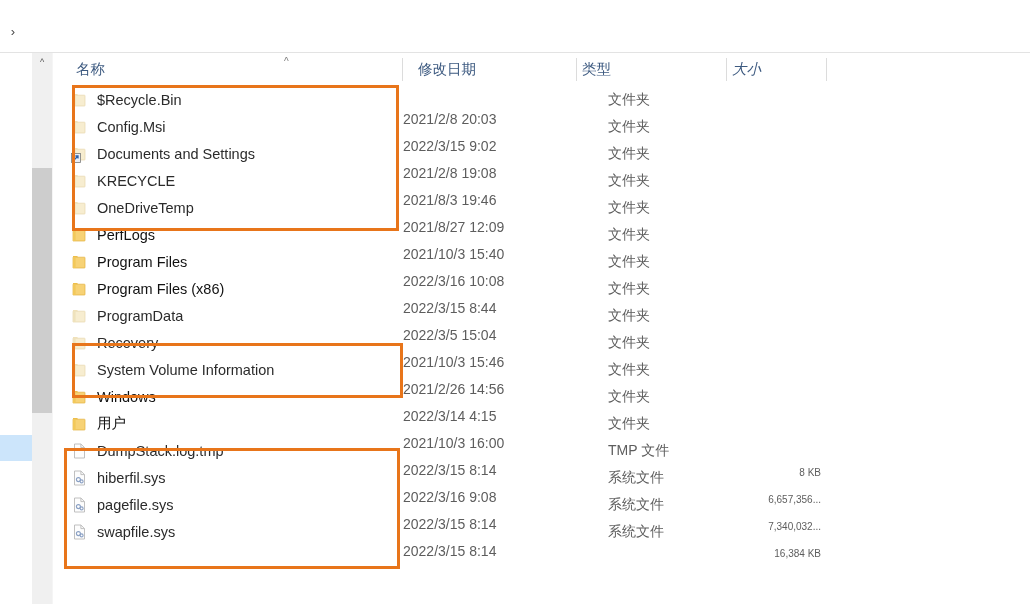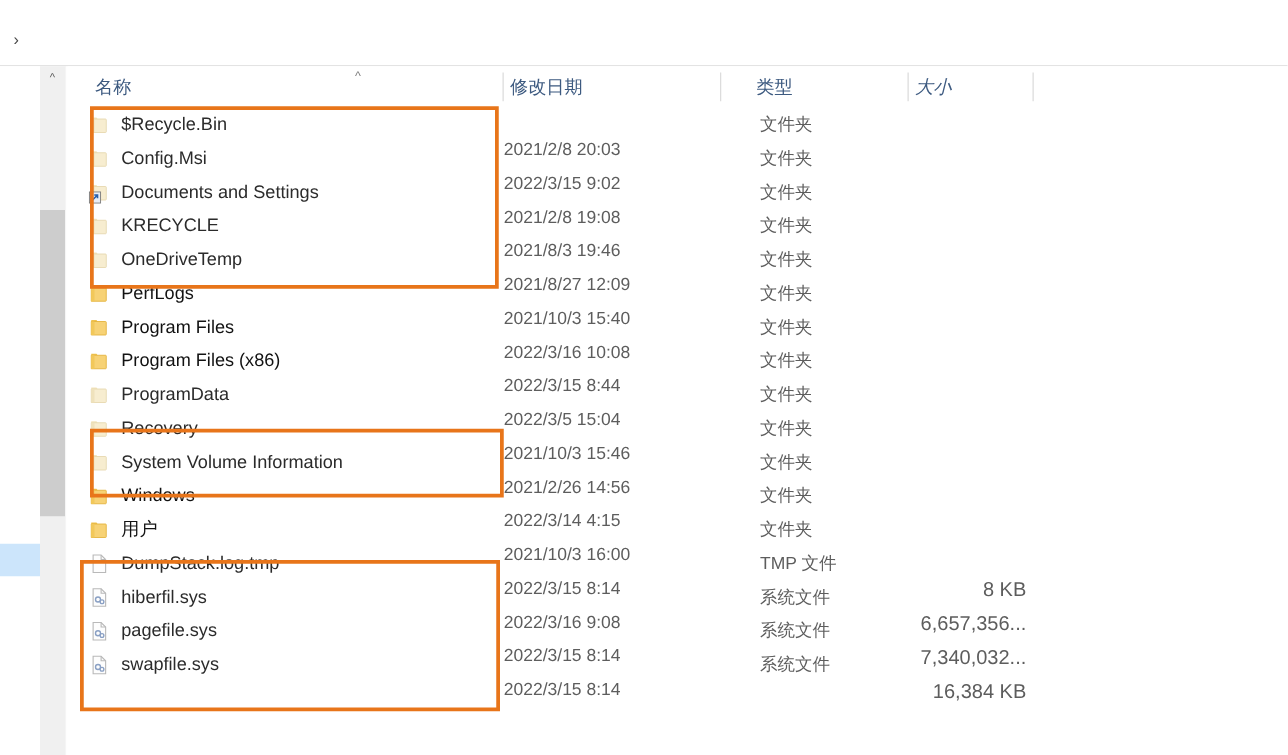--- a/index.html
+++ b/index.html
@@ -164,21 +164,21 @@
     font-size: 14px;
     white-space: nowrap;
     margin-left: 31px;
   }
   .cell-size {
     position: absolute;
     left: 628px;
     width: 144px;
     text-align: right;
     color: #5d5d5d;
-    font-size: 16px;
+    font-size: 10px;
     white-space: nowrap;
     margin-top: 44px;
   }
   .name-text {
     color: #121212;
   }
   .row-dim .name-text { color: #2b2b2b; }
 
   
   .icon-wrap {
@@ -218,26 +218,26 @@
 </div>
 <div id="content-left-rule"></div>
 
 <div id="column-headers">
   <div class="col-header" style="left:22px;">
     <span>名称</span>
   </div>
   <div id="sort-indicator">^</div>
 
   <div class="col-divider" style="left:348px;"></div>
-  <div class="col-header" style="left:354px;">
+  <div class="col-header" style="left:364px;">
     <span>修改日期</span>
   </div>
 
   <div class="col-divider" style="left:522px;"></div>
-  <div class="col-header" style="left:551px;">
+  <div class="col-header" style="left:528px;">
     <span>类型</span>
   </div>
 
   <div class="col-divider" style="left:672px;"></div>
   <div class="col-header" style="left:678px;font-style:italic;">
     <span>大小</span>
   </div>
 
   <div class="col-divider" style="left:772px;"></div>
 </div>

